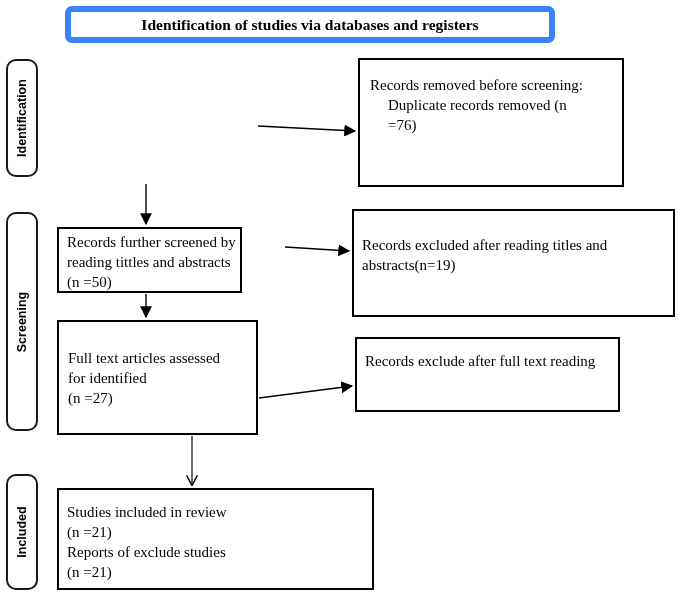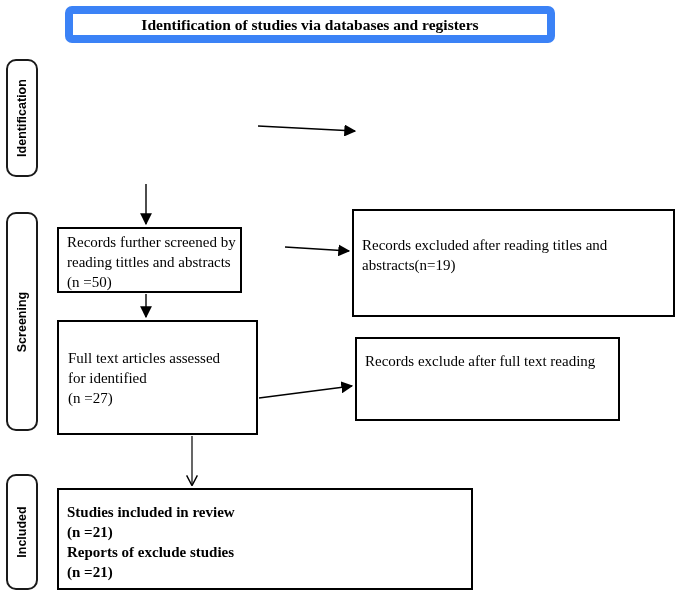--- a/index.html
+++ b/index.html
@@ -15,21 +15,21 @@
   .arrows {
     position: absolute;
     left: 0; top: 0;
     width: 679px; height: 593px;
     pointer-events: none;
   }
   .title-box {
     position: absolute;
     left: 65px; top: 6px;
     width: 490px; height: 37px;
-    border: 8px solid #3b82f6;
+    border: 6px solid #3b82f6;
     border-radius: 7px;
     background: #ffffff;
     display: flex;
     align-items: center;
     justify-content: center;
     font-weight: bold;
     font-size: 15.5px;
     box-sizing: border-box;
   }
   .stage {
@@ -61,22 +61,22 @@
     box-sizing: border-box;
   }
   .node .line { white-space: nowrap; }
   .node .line.indent  { padding-left: 18px; }
 
   #box-identified        { left: 58px;  top: 62px;  width: 200px; height: 121px; padding: 27px 6px 0 9px; }
   #box-removed           { left: 358px; top: 58px;  width: 266px; height: 129px; padding: 15px 6px 0 10px; }
   #box-screened          { left: 57px;  top: 227px; width: 185px; height: 66px;  padding: 3px 12px 0 8px; }
   #box-excluded-titles   { left: 352px; top: 209px; width: 323px; height: 108px; padding: 24px 8px 0 8px; }
   #box-fulltext          { left: 57px;  top: 320px; width: 201px; height: 115px; padding: 26px 6px 0 9px; }
-  #box-excluded-fulltext { left: 355px; top: 337px; width: 265px; height: 84px;  padding: 12px 6px 0 8px; }
-  #box-included          { left: 57px;  top: 488px; width: 416px; height: 102px; padding: 12px 16px 0 8px; font-weight: bold; }
+  #box-excluded-fulltext { left: 355px; top: 337px; width: 265px; height: 75px;  padding: 12px 6px 0 8px; }
+  #box-included          { left: 57px;  top: 488px; width: 317px; height: 102px; padding: 12px 16px 0 8px; }
 </style>
 </head>
 <body>
 
 <div class="canvas">
 
   <svg class="arrows" viewBox="0 0 679 593" xmlns="http://www.w3.org/2000/svg">
     <defs>
       <marker id="head-filled" viewBox="0 0 10 10" refX="9" refY="5" markerWidth="8.5" markerHeight="8.5" orient="auto">
         <path d="M0,0 L10,5 L0,10 z" fill="#000000"></path>
@@ -101,20 +101,25 @@
     <span>Identification</span>
   </div>
   <div class="stage" id="stage-screening">
     <span>Screening</span>
   </div>
   <div class="stage" id="stage-included">
     <span>Included</span>
   </div>
 
 
+  <div class="node" id="box-removed">
+    <div class="line">Records removed before screening:</div>
+    <div class="line indent">Duplicate records removed (n</div>
+    <div class="line indent">=76)</div>
+  </div>
 
   <div class="node" id="box-screened">
     <div class="line">Records further screened by</div>
     <div class="line">reading tittles and abstracts</div>
     <div class="line">(n =50)</div>
   </div>
 
   <div class="node" id="box-excluded-titles">
     <div class="line">Records excluded after reading titles and</div>
     <div class="line">abstracts(n=19)</div>

